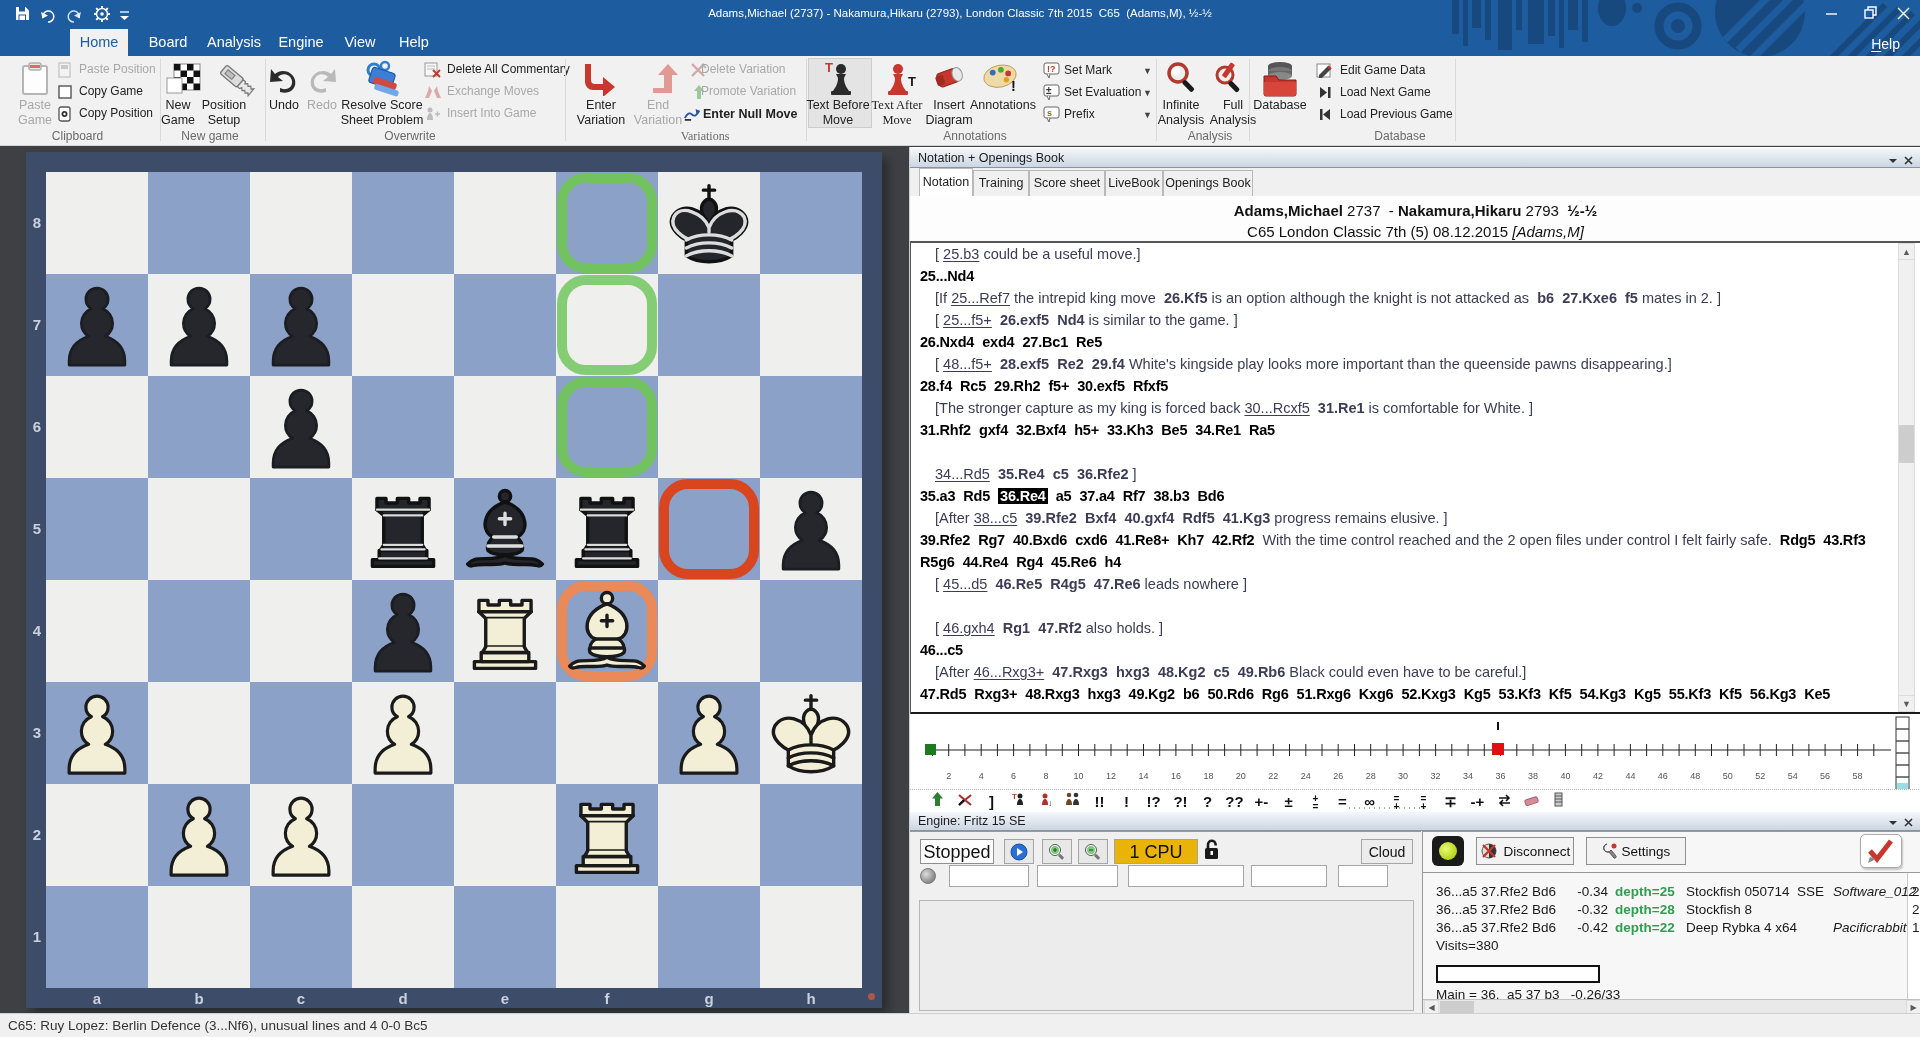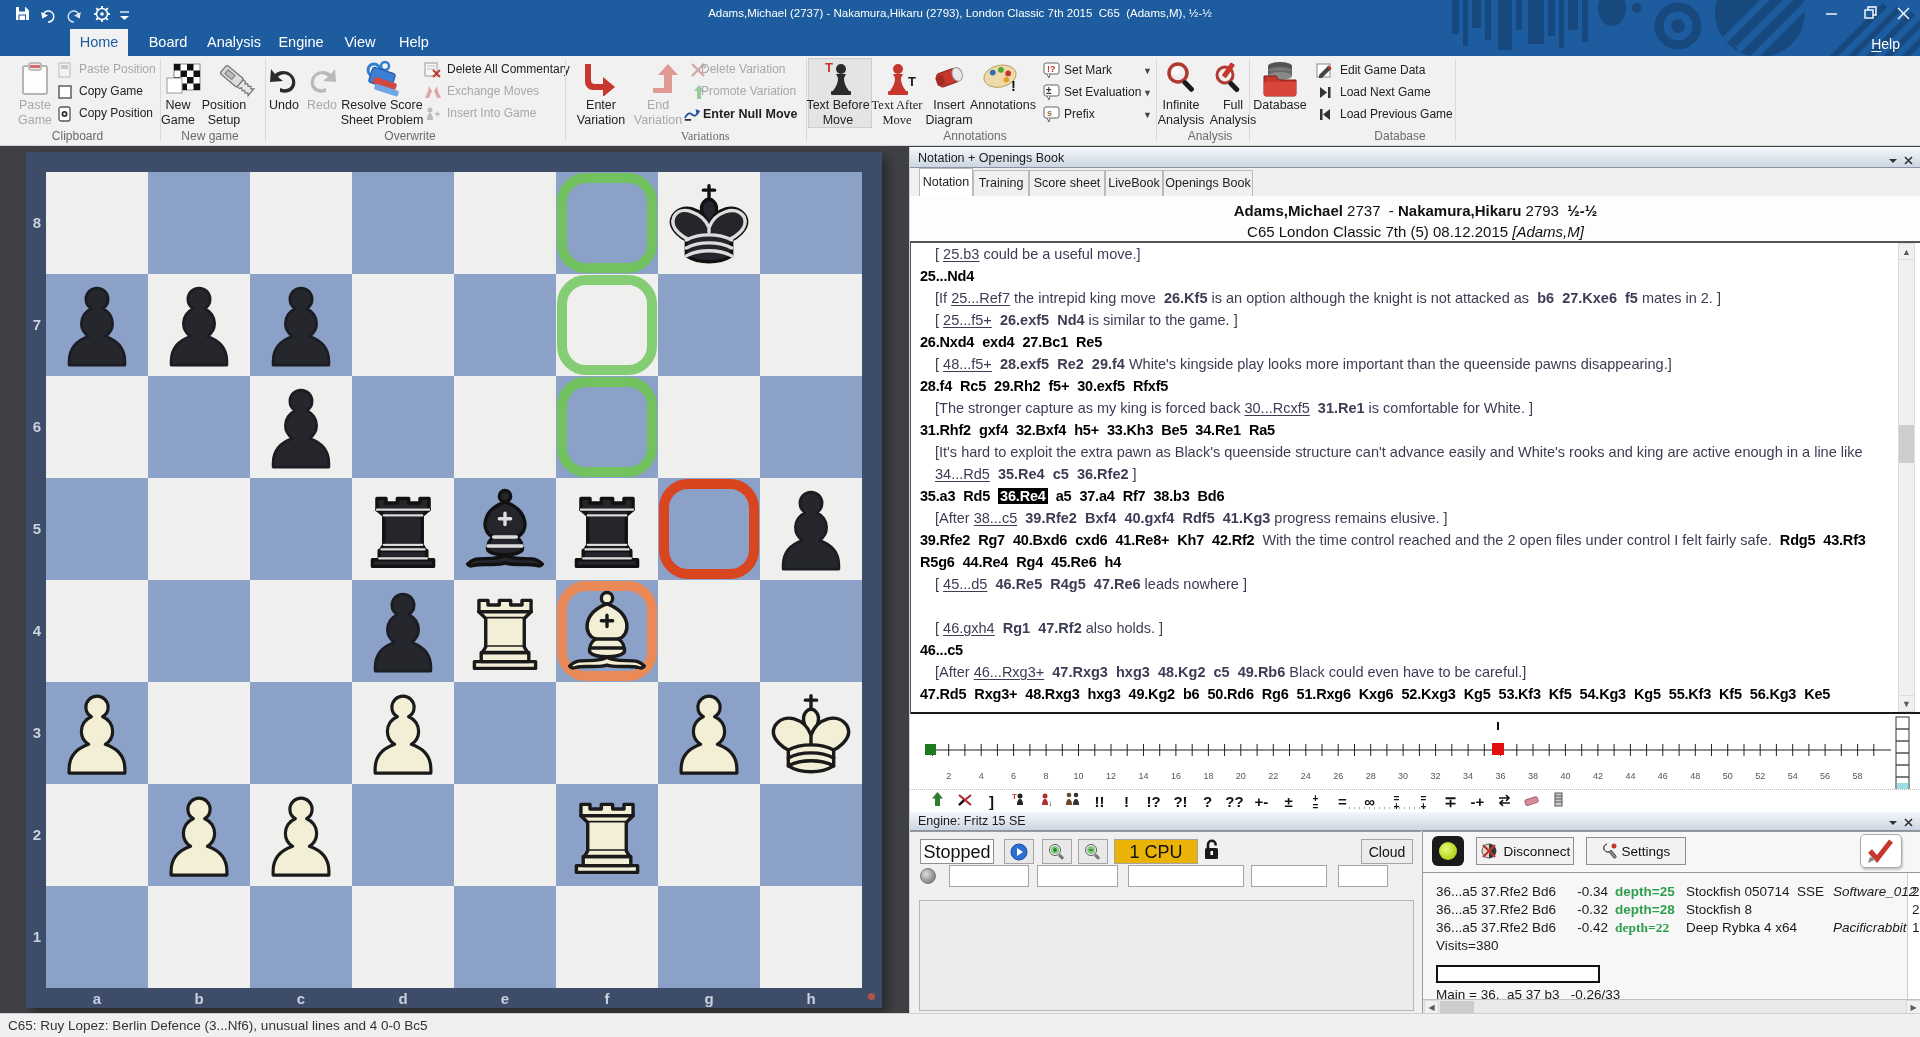--- a/index.html
+++ b/index.html
@@ -533,21 +533,20 @@
       <div class="abs" id="notation" style="left:0;top:96px;width:988px;height:469px;">
         <div class="nline vr" style="top:3px;left:25px">[ <u>25.b3</u> could be a useful move.]</div>
         <div class="nline" style="top:25px;left:10px"><span class="mv">25...Nd4</span></div>
         <div class="nline vr" style="top:47px;left:25px">[If <u>25...Ref7</u> the intrepid king move&nbsp; <b class="vb">26.Kf5</b> is an option although the knight is not attacked as&nbsp; <b class="vb">b6</b>&nbsp; <b class="vb">27.Kxe6</b>&nbsp; <b class="vb">f5</b> mates in 2. ]</div>
         <div class="nline vr" style="top:69px;left:25px">[ <u>25...f5+</u>&nbsp; <b class="vb">26.exf5</b>&nbsp; <b class="vb">Nd4</b> is similar to the game. ]</div>
         <div class="nline" style="top:91px;left:10px"><span class="mv">26.Nxd4</span><span class="mv">exd4</span><span class="mv">27.Bc1</span><span class="mv">Re5</span></div>
         <div class="nline vr" style="top:113px;left:25px">[ <u>48...f5+</u>&nbsp; <b class="vb">28.exf5</b>&nbsp; <b class="vb">Re2</b>&nbsp; <b class="vb">29.f4</b> White's kingside play looks more important than the queenside pawns disappearing.]</div>
         <div class="nline" style="top:135px;left:10px"><span class="mv">28.f4</span><span class="mv">Rc5</span><span class="mv">29.Rh2</span><span class="mv">f5+</span><span class="mv">30.exf5</span><span class="mv">Rfxf5</span></div>
         <div class="nline vr" style="top:157px;left:25px">[The stronger capture as my king is forced back <u>30...Rcxf5</u>&nbsp; <b class="vb">31.Re1</b> is comfortable for White. ]</div>
         <div class="nline" style="top:179px;left:10px"><span class="mv">31.Rhf2</span><span class="mv">gxf4</span><span class="mv">32.Bxf4</span><span class="mv">h5+</span><span class="mv">33.Kh3</span><span class="mv">Be5</span><span class="mv">34.Re1</span><span class="mv">Ra5</span></div>
-        <div class="nline vr" style="top:201px;left:25px">[It's hard to exploit the extra pawn as Black's queenside structure can't advance easily and White's rooks and king are active enough in a line like</div>
         <div class="nline vr" style="top:223px;left:25px"><u>34...Rd5</u>&nbsp; <b class="vb">35.Re4</b>&nbsp; <b class="vb">c5</b>&nbsp; <b class="vb">36.Rfe2</b> ]</div>
         <div class="nline" style="top:245px;left:10px"><span class="mv">35.a3</span><span class="mv">Rd5</span><span class="mv hl">36.Re4</span><span class="mv">a5</span><span class="mv">37.a4</span><span class="mv">Rf7</span><span class="mv">38.b3</span><span class="mv">Bd6</span></div>
         <div class="nline vr" style="top:267px;left:25px">[After <u>38...c5</u>&nbsp; <b class="vb">39.Rfe2</b>&nbsp; <b class="vb">Bxf4</b>&nbsp; <b class="vb">40.gxf4</b>&nbsp; <b class="vb">Rdf5</b>&nbsp; <b class="vb">41.Kg3</b> progress remains elusive. ]</div>
         <div class="nline" style="top:289px;left:10px"><span class="mv">39.Rfe2</span><span class="mv">Rg7</span><span class="mv">40.Bxd6</span><span class="mv">cxd6</span><span class="mv">41.Re8+</span><span class="mv">Kh7</span><span class="mv">42.Rf2</span><span class="vr">With the time control reached and the 2 open files under control I felt fairly safe.&nbsp; </span><span class="mv">Rdg5</span><span class="mv">43.Rf3</span></div>
         <div class="nline" style="top:311px;left:10px"><span class="mv">R5g6</span><span class="mv">44.Re4</span><span class="mv">Rg4</span><span class="mv">45.Re6</span><span class="mv">h4</span></div>
         <div class="nline vr" style="top:333px;left:25px">[ <u>45...d5</u>&nbsp; <b class="vb">46.Re5</b>&nbsp; <b class="vb">R4g5</b>&nbsp; <b class="vb">47.Re6</b> leads nowhere ]</div>
         <div class="nline vr" style="top:377px;left:25px">[ <u>46.gxh4</u>&nbsp; <b class="vb">Rg1</b>&nbsp; <b class="vb">47.Rf2</b> also holds. ]</div>
         <div class="nline" style="top:399px;left:10px"><span class="mv">46...c5</span></div>
         <div class="nline vr" style="top:421px;left:25px">[After <u>46...Rxg3+</u>&nbsp; <b class="vb">47.Rxg3</b>&nbsp; <b class="vb">hxg3</b>&nbsp; <b class="vb">48.Kg2</b>&nbsp; <b class="vb">c5</b>&nbsp; <b class="vb">49.Rb6</b> Black could even have to be careful.]</div>
         <div class="nline" style="top:443px;left:10px"><span class="mv">47.Rd5</span><span class="mv">Rxg3+</span><span class="mv">48.Rxg3</span><span class="mv">hxg3</span><span class="mv">49.Kg2</span><span class="mv">b6</span><span class="mv">50.Rd6</span><span class="mv">Rg6</span><span class="mv">51.Rxg6</span><span class="mv">Kxg6</span><span class="mv">52.Kxg3</span><span class="mv">Kg5</span><span class="mv">53.Kf3</span><span class="mv">Kf5</span><span class="mv">54.Kg3</span><span class="mv">Kg5</span><span class="mv">55.Kf3</span><span class="mv">Kf5</span><span class="mv">56.Kg3</span><span class="mv">Ke5</span></div>
@@ -768,21 +767,21 @@
           <div class="abs eline" style="left:263px;top:52px">Stockfish 050714&nbsp; SSE</div>
           <div class="abs eline" style="left:410px;top:52px;font-style:italic">Software_012</div>
           <div class="abs eline" style="left:489px;top:52px;">2</div>
         <div class="abs eline" style="left:13px;top:70px;">36...a5 37.Rfe2 Bd6</div>
           <div class="abs eline" style="left:141px;top:70px;width:44px;text-align:right">-0.32</div>
           <div class="abs eline depth" style="left:192px;top:70px;">depth=28</div>
           <div class="abs eline" style="left:263px;top:70px">Stockfish 8</div>
           <div class="abs eline" style="left:489px;top:70px;">2</div>
         <div class="abs eline" style="left:13px;top:88px;">36...a5 37.Rfe2 Bd6</div>
           <div class="abs eline" style="left:141px;top:88px;width:44px;text-align:right">-0.42</div>
-          <div class="abs eline depth" style="left:192px;top:88px;font-family:Liberation Serif, serif;">depth=22</div>
+          <div class="abs eline depth" style="left:192px;top:88px;">depth=22</div>
           <div class="abs eline" style="left:263px;top:88px">Deep Rybka 4 x64</div>
           <div class="abs eline" style="left:410px;top:88px;font-style:italic">Pacificrabbit</div>
           <div class="abs eline" style="left:489px;top:88px;">1</div>
         <div class="abs eline" style="left:13px;top:106px;">Visits=380</div>
         <div class="abs" style="left:13px;top:133px;width:164px;height:18px;background:#fff;border:2px solid #111;"></div>
         <div class="abs eline" style="left:13px;top:155px;">Main = 36.&nbsp; a5 37 b3&nbsp;&nbsp; -0.26/33</div>
         <div class="abs" style="left:0;top:167px;width:499px;height:15px;background:#e9e9e9;border-top:1px solid #c0c0c0;"></div>
         <div class="abs sb-btn" style="left:1px;top:168px;width:15px;height:14px;line-height:13px;font-size:8px;">◀</div>
         <div class="abs sb-btn" style="left:483px;top:168px;width:15px;height:14px;line-height:13px;font-size:8px;">▶</div>
         <div class="abs sb-thumb" style="left:17px;top:169px;width:34px;height:12px;"></div>

